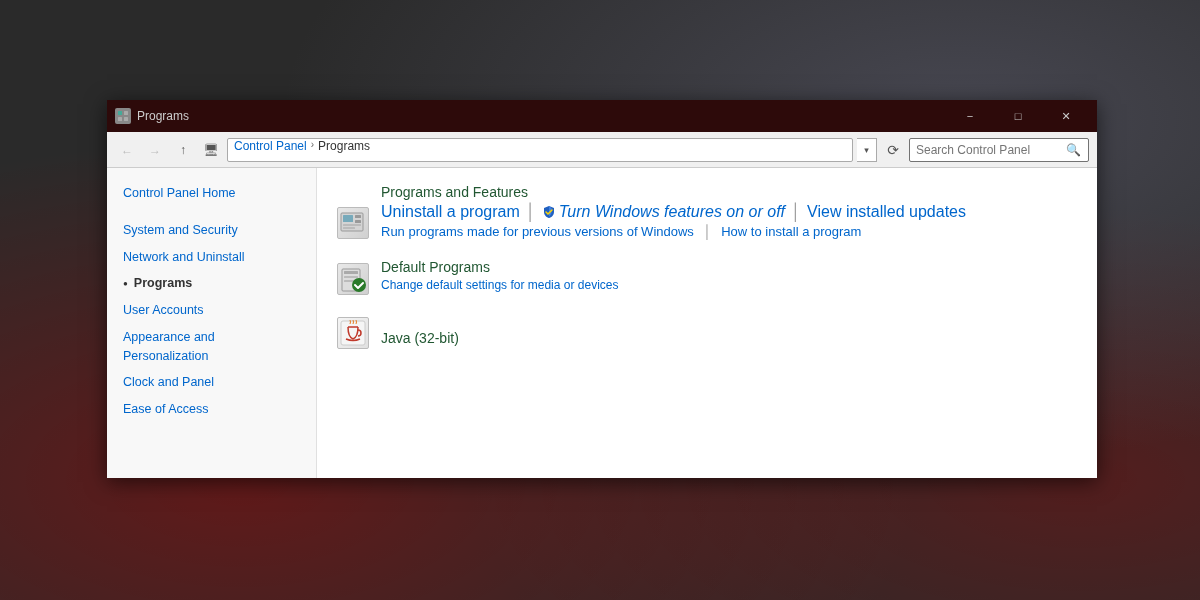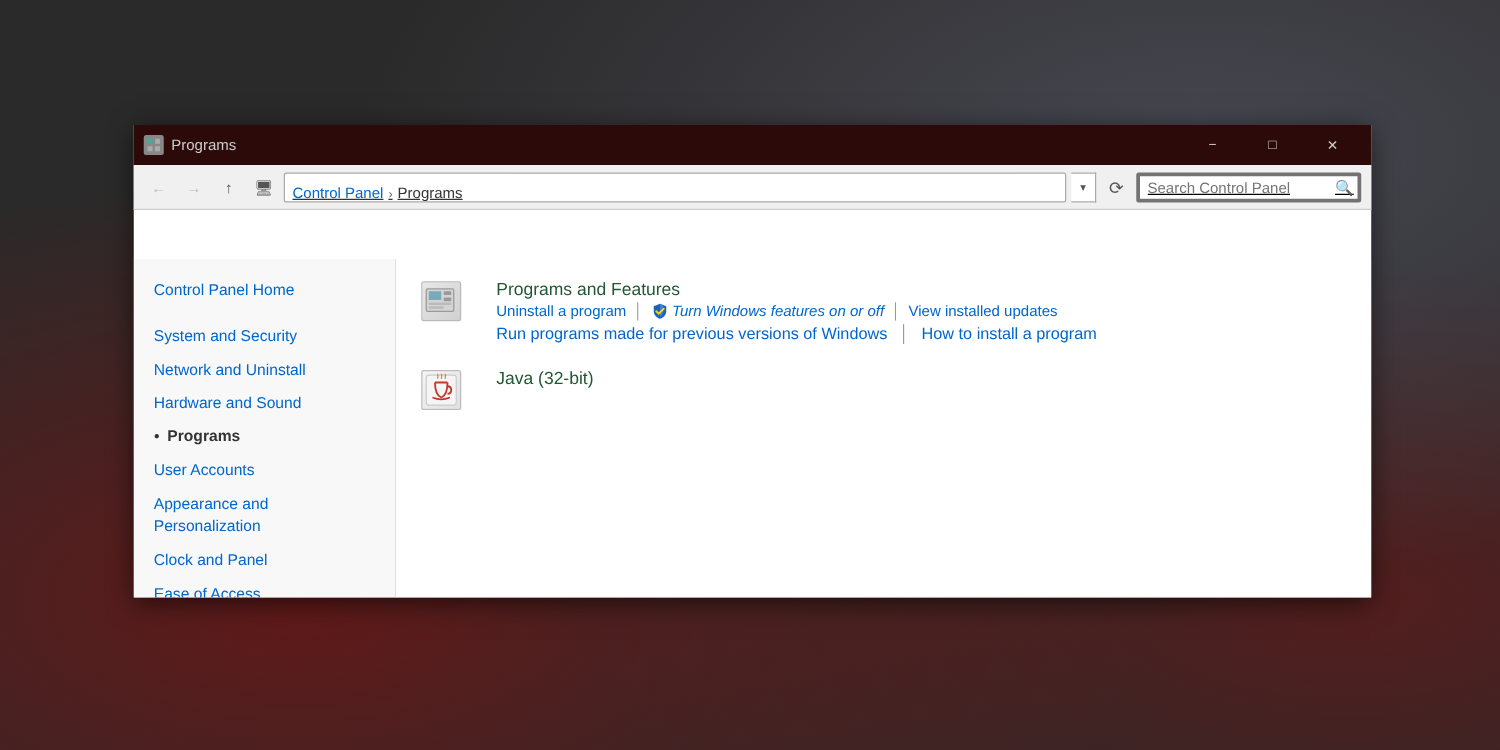--- a/index.html
+++ b/index.html
@@ -107,26 +107,25 @@
     }
     .nav-btn.disabled { color: #bbb; cursor: default; }
 
     .address-path {
       flex: 1;
       height: 24px;
       background: white;
       border: 1px solid #aaa;
       border-radius: 2px;
       display: flex;
-      align-items: flex-end;
+      align-items: flex-start;
       padding: 0 6px;
       font-size: 12px;
       color: #333;
       gap: 4px;
-      text-decoration: underline;
     }
 
     .path-sep {
       color: #666;
       font-size: 10px;
     }
 
     .address-dropdown {
       width: 20px;
       height: 24px;
@@ -148,27 +147,26 @@
       align-items: center;
       justify-content: center;
       color: #555;
       cursor: pointer;
       font-size: 14px;
     }
 
     .search-box {
       height: 24px;
       width: 180px;
-      border: 3px solid #737373;
+      border: 1px solid #737373;
       border-radius: 2px;
       display: flex;
       align-items: center;
       background: white;
       padding: 0 6px;
-      text-decoration: underline;
     }
 
     .search-box input {
       border: none;
       outline: none;
       font-size: 12px;
       width: 150px;
       background: transparent;
       color: #999;
     }
@@ -177,21 +175,20 @@
       color: #666;
       cursor: pointer;
       font-size: 12px;
     }
 
     
     .content-area {
       display: flex;
       flex: 1;
       overflow: hidden;
-      margin-top: 39px;
     }
 
     
     .sidebar {
       width: 210px;
       background: #f8f8f8;
       border-right: 1px solid #e0e0e0;
       padding: 12px 0;
       flex-shrink: 0;
     }
@@ -228,23 +225,23 @@
     .main-panel {
       flex: 1;
       background: white;
       padding: 16px 20px;
       overflow-y: auto;
     }
 
     
     .program-entry {
       display: flex;
-      align-items: flex-start;
+      align-items: flex-end;
       margin-bottom: 20px;
-      gap: 28px;
+      gap: 12px;
     }
 
     .program-icon {
       width: 32px;
       height: 32px;
       flex-shrink: 0;
       margin-top: 2px;
     }
 
     .program-icon.programs-features {
@@ -287,21 +284,21 @@
       cursor: pointer;
       display: block;
       margin-bottom: 3px;
     }
 
     .program-links {
       display: flex;
       align-items: center;
       gap: 0;
       flex-wrap: wrap;
-      font-size: 12px;
+      font-size: 16px;
     }
 
     .prog-link {
       color: #0066cc;
       cursor: pointer;
       text-decoration: none;
     }
 
     .prog-link.shield {
       display: flex;
@@ -379,21 +376,20 @@
     </div>
   </div>
 
   <div class="content-area">
 
     <div class="sidebar">
       <a class="sidebar-link">Control Panel Home</a>
       <div class="sidebar-divider"></div>
       <a class="sidebar-link">System and Security</a>
       <a class="sidebar-link">Network and Uninstall</a>
-      <a class="sidebar-link">Hardware and Sound</a>
       <a class="sidebar-link active">Programs</a>
       <a class="sidebar-link">User Accounts</a>
       <a class="sidebar-link">Appearance and<br>Personalization</a>
       <a class="sidebar-link">Clock and Panel</a>
       <a class="sidebar-link">Ease of Access</a>
     </div>
 
     <div class="main-panel">
 
       <div class="program-entry">
@@ -424,20 +420,38 @@
             <a class="prog-link">View installed updates</a>
           </div>
           <div class="program-sub">
             <a class="prog-link">Run programs made for previous versions of Windows</a>
             <span class="separator">│</span>
             <a class="prog-link">How to install a program</a>
           </div>
         </div>
       </div>
 
+      <div class="program-entry">
+        <div class="program-icon default-programs">
+          <svg width="28" height="28" viewBox="0 0 28 28">
+            <rect x="3" y="4" width="18" height="22" rx="1" fill="#ddd" stroke="#999" stroke-width="1"></rect>
+            <rect x="5" y="6" width="14" height="3" rx="0.5" fill="#aaa"></rect>
+            <rect x="5" y="11" width="14" height="2" rx="0.5" fill="#bbb"></rect>
+            <rect x="5" y="15" width="10" height="2" rx="0.5" fill="#bbb"></rect>
+            <circle cx="20" cy="20" r="7" fill="#2a7a2a"></circle>
+            <path d="M16 20l3 3 5-5" stroke="white" stroke-width="2" fill="none" stroke-linecap="round" stroke-linejoin="round"></path>
+          </svg>
+        </div>
+        <div>
+          <a class="program-title">Default Programs</a>
+          <div class="program-desc">
+            <a class="program-desc-link">Change default settings for media or devices</a>
+          </div>
+        </div>
+      </div>
 
       <div class="program-entry">
         <div class="program-icon java-icon">
           <svg width="28" height="28" viewBox="0 0 28 28">
             <rect x="2" y="2" width="24" height="24" rx="2" fill="#f5f5f5" stroke="#ccc" stroke-width="1"></rect>
 
             <path d="M9 8 Q9 18 14 20 Q19 18 19 8" stroke="#c0392b" stroke-width="1.5" fill="none"></path>
             <path d="M9 8 h10" stroke="#c0392b" stroke-width="1.5"></path>
 
             <path d="M11 5 Q12 3 11 1" stroke="#e67e22" stroke-width="1" fill="none"></path>

